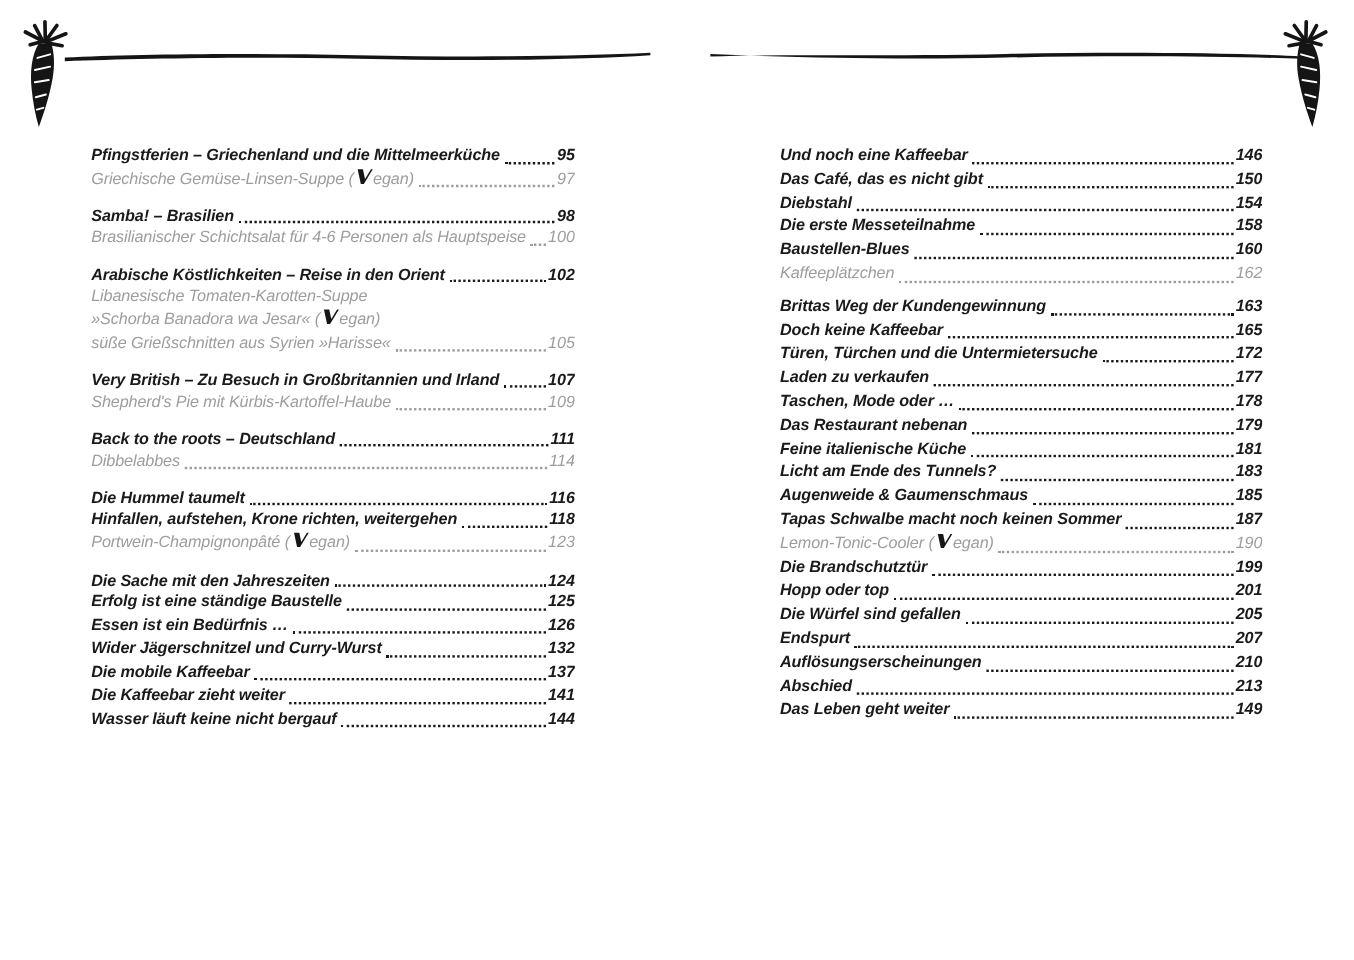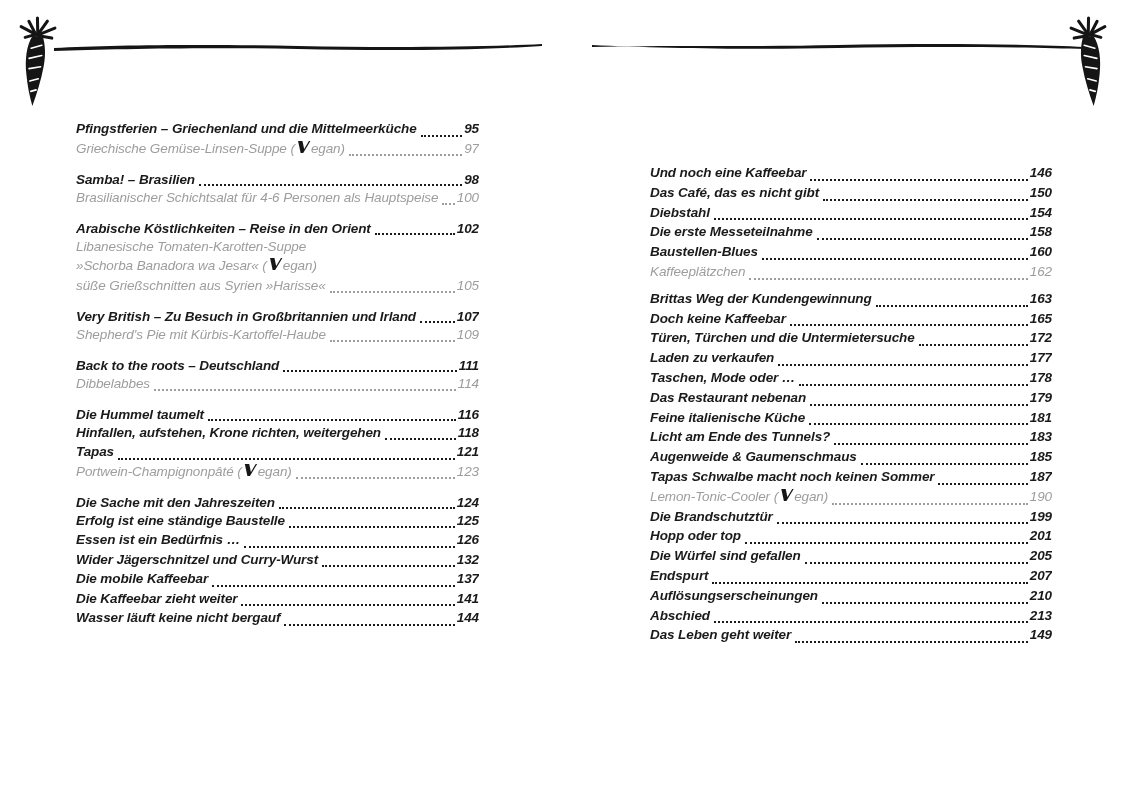--- a/index.html
+++ b/index.html
@@ -12,21 +12,21 @@
   .carrot{position:absolute;width:46px;height:94px;}
   .carrot-left{left:12px;top:14px;transform:rotate(6deg);}
   .carrot-right{left:1068px;top:14px;transform:scaleX(-1) rotate(6deg);}
   
   .rule{position:absolute;top:41px;height:14px;}
   .rule-left{left:52px;width:492px;}
   .rule-right{left:590px;width:497px;}
   
   .toc{position:absolute;top:121px;}
   .toc-left{left:76px;width:403px;}
-  .toc-right{left:650px;width:402px;margin-top:44px;}
+  .toc-right{left:650px;width:402px;}
   .row{
     display:flex;align-items:baseline;white-space:nowrap;overflow:hidden;
     height:19.5px;font-size:13.5px;font-style:italic;font-weight:bold;
     letter-spacing:-0.1px;
   }
   .toc-right .row{height:19.8px;}
   .toc-left .row.gap{margin-top:10px;align-items:center;}
   .toc-right .row.gap{margin-top:7px;}
   .toc-right .row.gap.sm{margin-top:3px;}
   .row.muted{color:#9d9d9d;font-weight:normal;}
@@ -153,25 +153,20 @@
       <div class="row gap">
         <span class="title">Die Hummel taumelt</span>
         <span class="dots"></span>
         <span class="pagenum">116</span>
       </div>
       <div class="row">
         <span class="title">Hinfallen, aufstehen, Krone richten, weitergehen</span>
         <span class="dots"></span>
         <span class="pagenum">118</span>
       </div>
-      <div class="row">
-        <span class="title">Tapas</span>
-        <span class="dots"></span>
-        <span class="pagenum">121</span>
-      </div>
       <div class="row muted">
         <span class="title">Portwein-Champignonpâté (<span class="big-v">V</span>egan)</span>
         <span class="dots"></span>
         <span class="pagenum">123</span>
       </div>
       <div class="row gap">
         <span class="title">Die Sache mit den Jahreszeiten</span>
         <span class="dots"></span>
         <span class="pagenum">124</span>
       </div>

